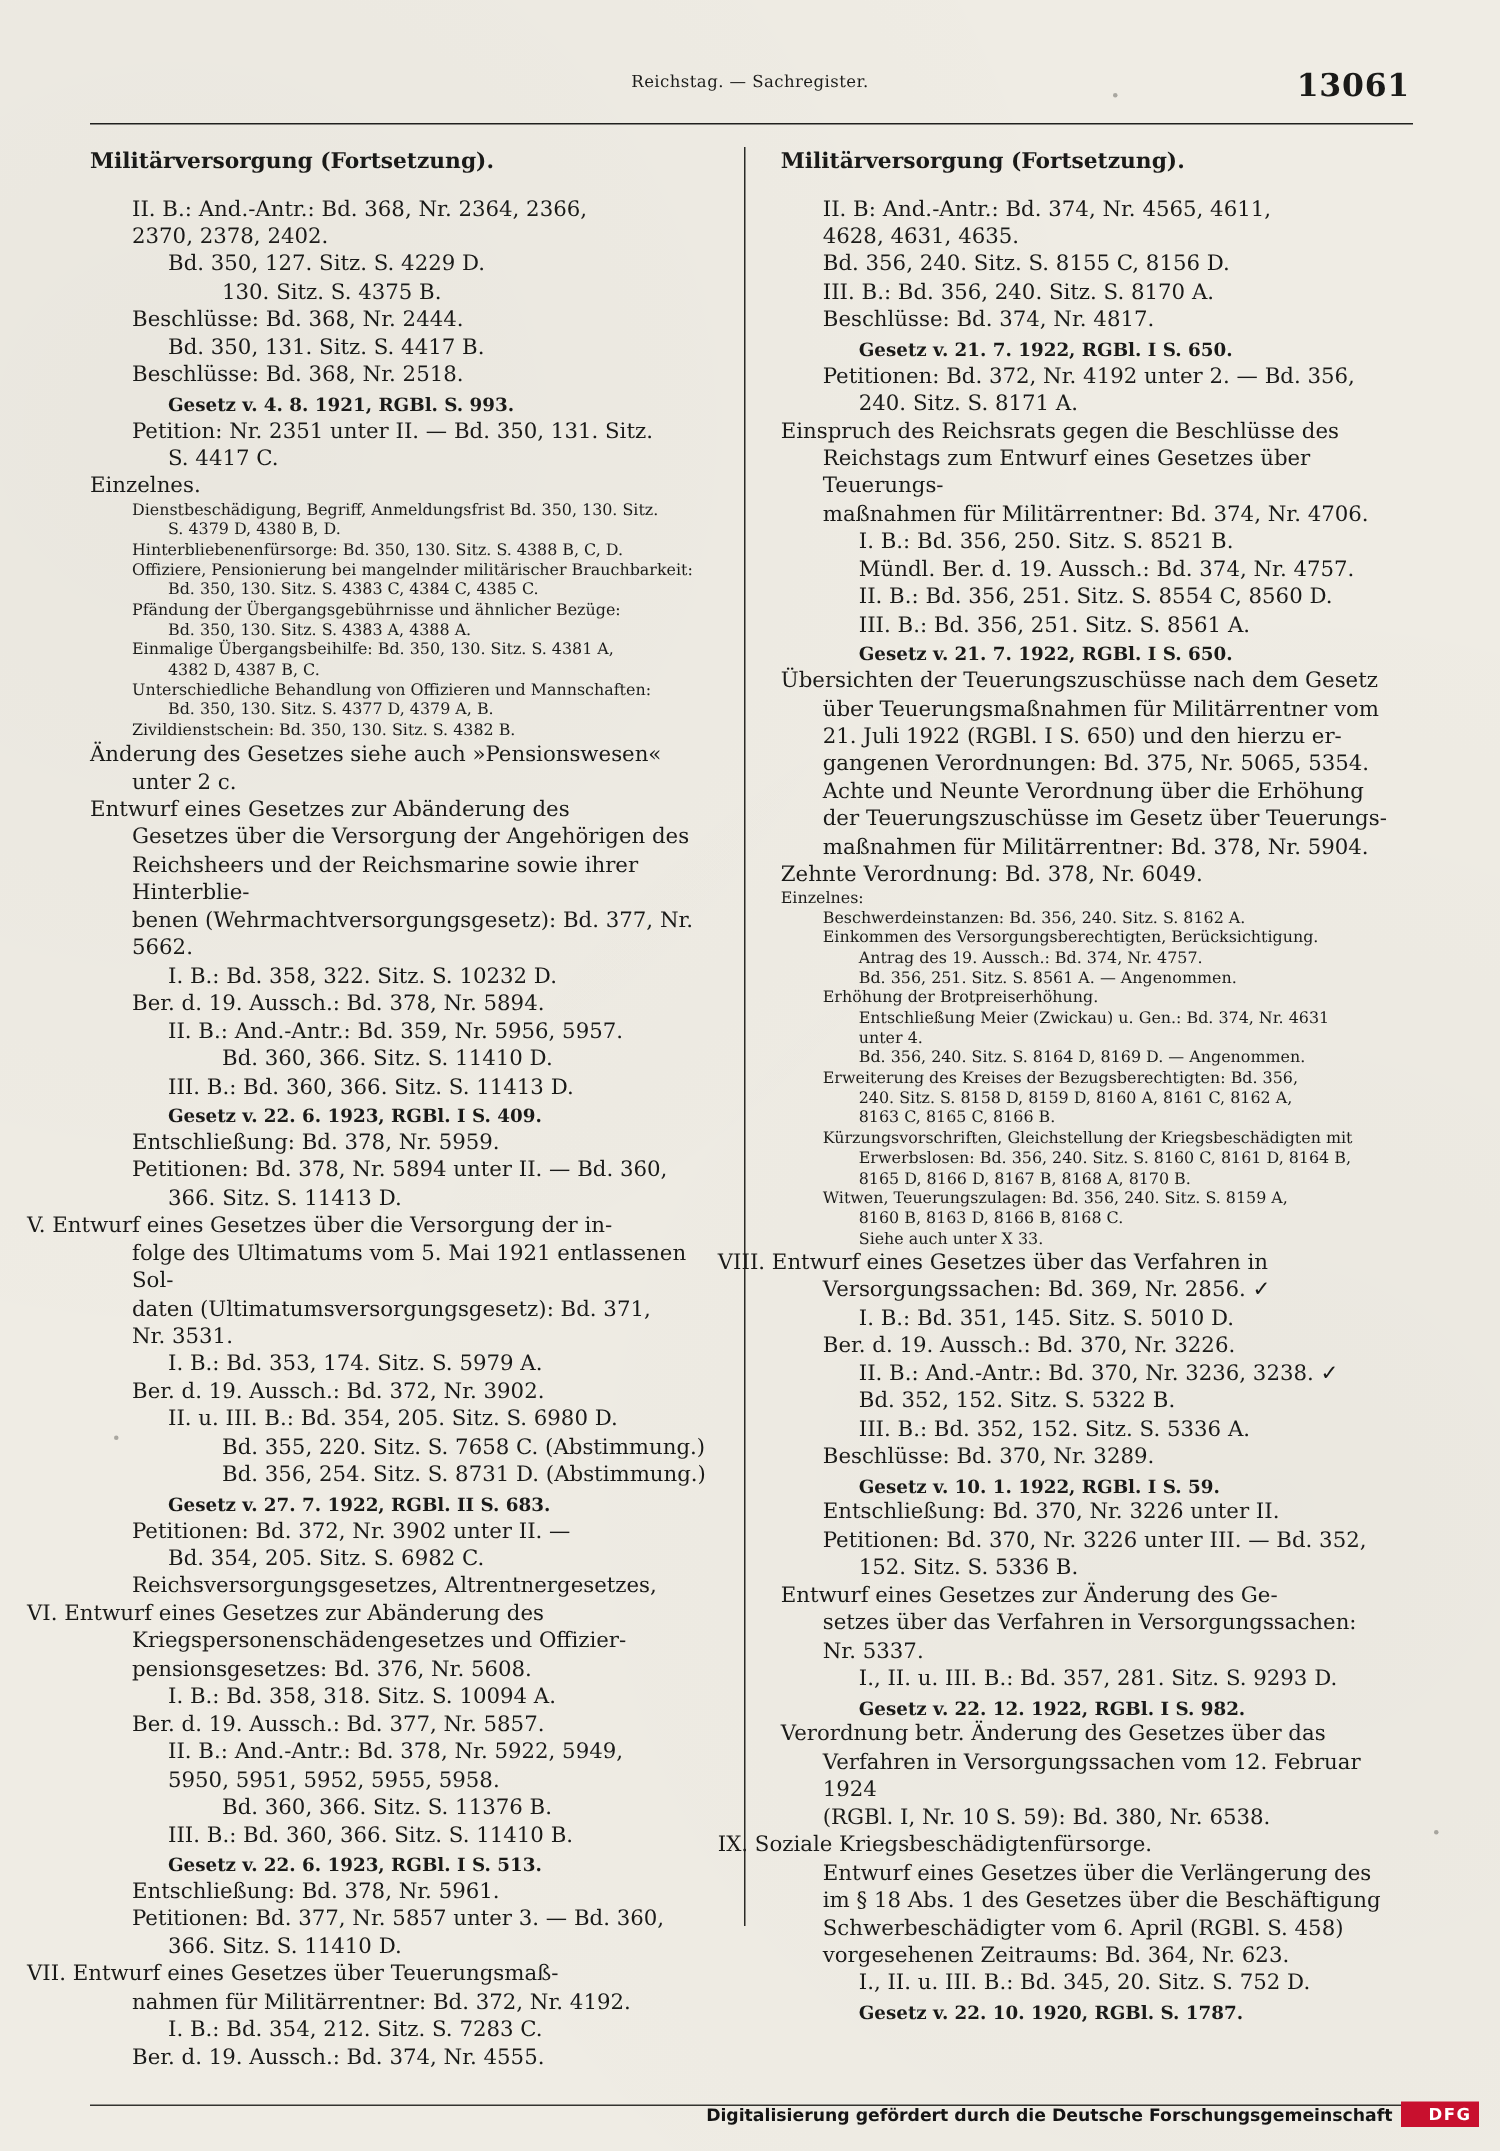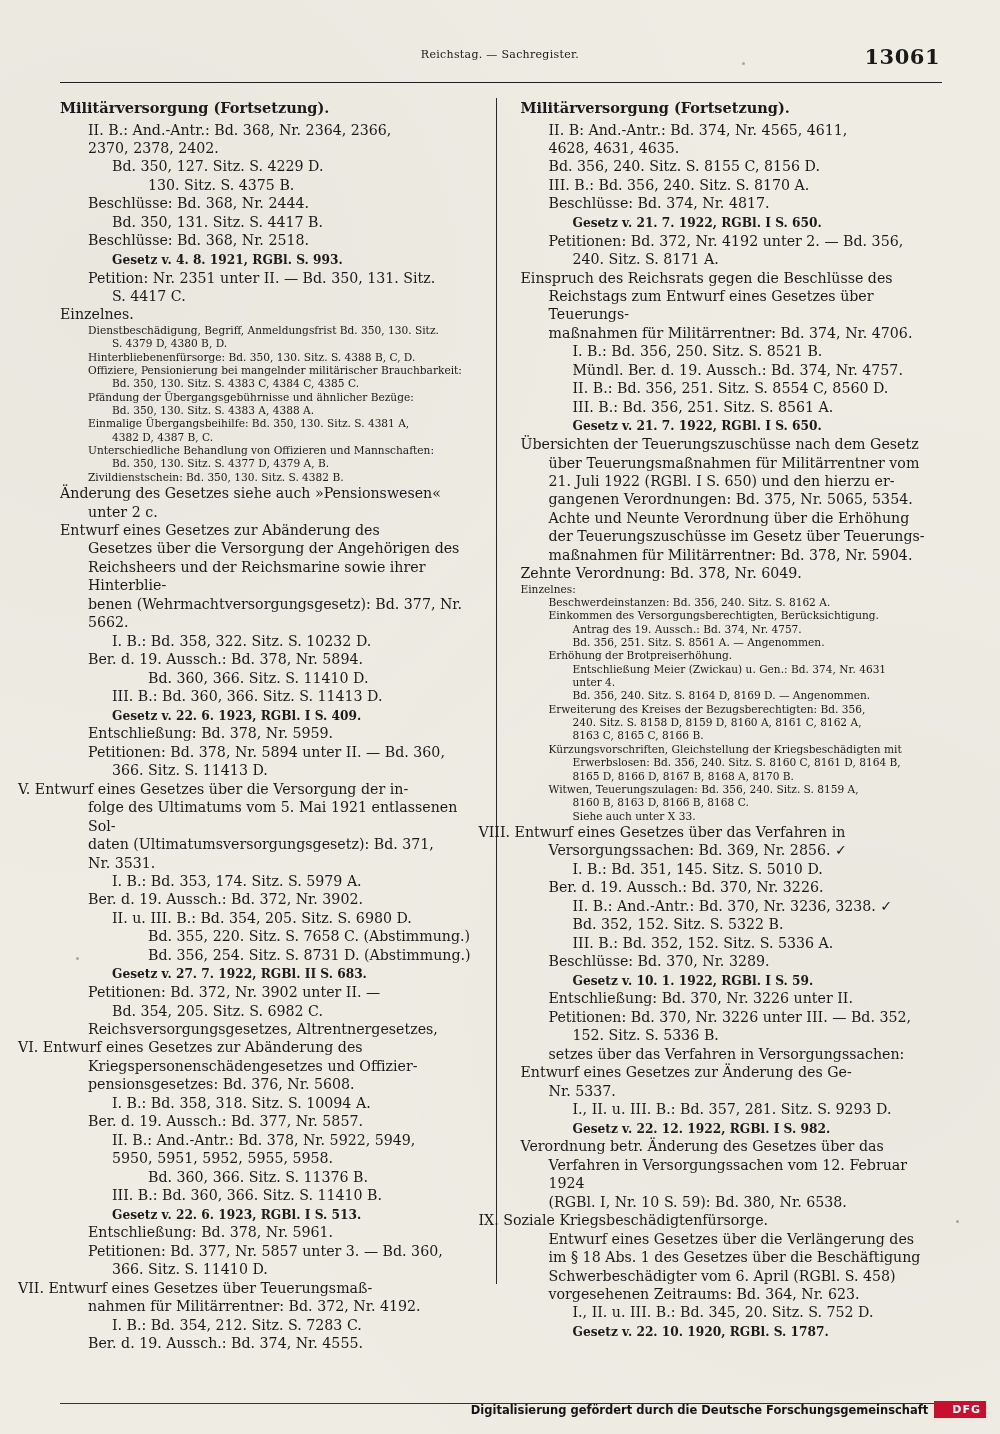--- a/index.html
+++ b/index.html
@@ -75,21 +75,21 @@
     background: #2a2a26;
     margin: 2px 0 80px 0;
     flex: 0 0 1px;
   }
   .entry { margin: 0; }
   
   .t-head {
     font-size: 14.5px;
     font-weight: bold;
     line-height: 1.28;
-    margin-bottom: 3px;
+    margin-bottom: 13px;
   }
   .t-1 {
     font-size: 14.2px;
     line-height: 1.30;
   }
   .t-small {
     font-size: 10.6px;
     line-height: 1.26;
   }
   .t-bold {
@@ -186,20 +186,21 @@
         <div class="entry t-small i-2">Bd. 350, 130. Sitz. S. 4377 D, 4379 A, B.</div>
         <div class="entry t-small i-1">Zivildienstschein: Bd. 350, 130. Sitz. S. 4382 B.</div>
         <div class="entry t-1 i-0">Änderung des Gesetzes siehe auch »Pensionswesen«</div>
         <div class="entry t-1 i-1">unter 2 c.</div>
         <div class="entry t-1 i-0">Entwurf eines Gesetzes zur Abänderung des</div>
         <div class="entry t-1 i-1">Gesetzes über die Versorgung der Angehörigen des</div>
         <div class="entry t-1 i-1">Reichsheers und der Reichsmarine sowie ihrer Hinterblie-</div>
         <div class="entry t-1 i-1">benen (Wehrmachtversorgungsgesetz): Bd. 377, Nr. 5662.</div>
         <div class="entry t-1 i-2">I. B.: Bd. 358, 322. Sitz. S. 10232 D.</div>
         <div class="entry t-1 i-1">Ber. d. 19. Aussch.: Bd. 378, Nr. 5894.</div>
+        <div class="entry t-1 i-2">II. B.: And.-Antr.: Bd. 359, Nr. 5956, 5957.</div>
         <div class="entry t-1 i-3">Bd. 360, 366. Sitz. S. 11410 D.</div>
         <div class="entry t-1 i-2">III. B.: Bd. 360, 366. Sitz. S. 11413 D.</div>
         <div class="entry t-bold i-2 gap-s">Gesetz v. 22. 6. 1923, RGBl. I S. 409.</div>
         <div class="entry t-1 i-1">Entschließung: Bd. 378, Nr. 5959.</div>
         <div class="entry t-1 i-1">Petitionen: Bd. 378, Nr. 5894 unter II. — Bd. 360,</div>
         <div class="entry t-1 i-2">366. Sitz. S. 11413 D.</div>
         <div class="entry t-1 hang-rom" style="margin-left: 0px;">V. Entwurf eines Gesetzes über die Versorgung der in-</div>
         <div class="entry t-1 i-1">folge des Ultimatums vom 5. Mai 1921 entlassenen Sol-</div>
         <div class="entry t-1 i-1">daten (Ultimatumsversorgungsgesetz): Bd. 371,</div>
         <div class="entry t-1 i-1">Nr. 3531.</div>
@@ -280,22 +281,22 @@
         <div class="entry t-1 i-2">I. B.: Bd. 351, 145. Sitz. S. 5010 D.</div>
         <div class="entry t-1 i-1">Ber. d. 19. Aussch.: Bd. 370, Nr. 3226.</div>
         <div class="entry t-1 i-2">II. B.: And.-Antr.: Bd. 370, Nr. 3236, 3238. ✓</div>
         <div class="entry t-1 i-2">Bd. 352, 152. Sitz. S. 5322 B.</div>
         <div class="entry t-1 i-2">III. B.: Bd. 352, 152. Sitz. S. 5336 A.</div>
         <div class="entry t-1 i-1">Beschlüsse: Bd. 370, Nr. 3289.</div>
         <div class="entry t-bold i-2 gap-s">Gesetz v. 10. 1. 1922, RGBl. I S. 59.</div>
         <div class="entry t-1 i-1">Entschließung: Bd. 370, Nr. 3226 unter II.</div>
         <div class="entry t-1 i-1">Petitionen: Bd. 370, Nr. 3226 unter III. — Bd. 352,</div>
         <div class="entry t-1 i-2">152. Sitz. S. 5336 B.</div>
+        <div class="entry t-1 i-0">Entwurf eines Gesetzes zur Änderung des Ge-</div>
         <div class="entry t-1 i-1">setzes über das Verfahren in Versorgungssachen:</div>
-        <div class="entry t-1 i-0">Entwurf eines Gesetzes zur Änderung des Ge-</div>
         <div class="entry t-1 i-1">Nr. 5337.</div>
         <div class="entry t-1 i-2">I., II. u. III. B.: Bd. 357, 281. Sitz. S. 9293 D.</div>
         <div class="entry t-bold i-2 gap-s">Gesetz v. 22. 12. 1922, RGBl. I S. 982.</div>
         <div class="entry t-1 i-0">Verordnung betr. Änderung des Gesetzes über das</div>
         <div class="entry t-1 i-1">Verfahren in Versorgungssachen vom 12. Februar 1924</div>
         <div class="entry t-1 i-1">(RGBl. I, Nr. 10 S. 59): Bd. 380, Nr. 6538.</div>
         <div class="entry t-1 hang-rom" style="margin-left: 0px;">IX. Soziale Kriegsbeschädigtenfürsorge.</div>
         <div class="entry t-1 i-1">Entwurf eines Gesetzes über die Verlängerung des</div>
         <div class="entry t-1 i-1">im § 18 Abs. 1 des Gesetzes über die Beschäftigung</div>
         <div class="entry t-1 i-1">Schwerbeschädigter vom 6. April (RGBl. S. 458)</div>

